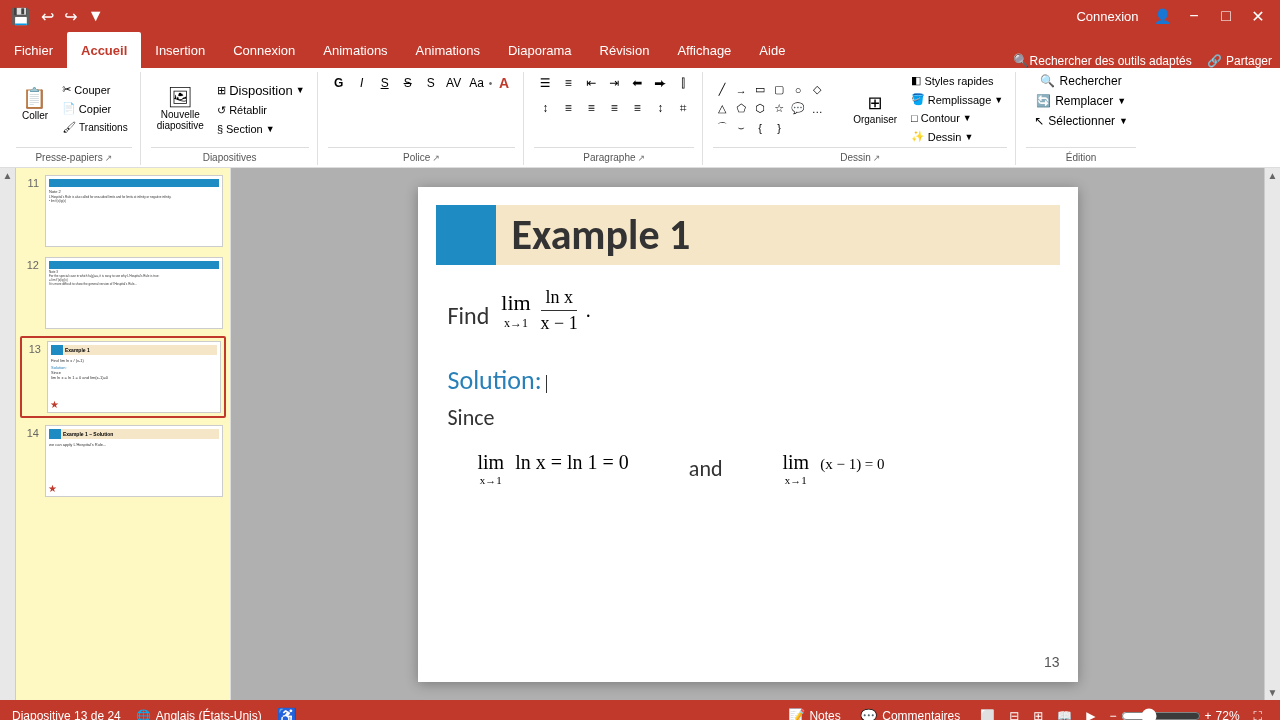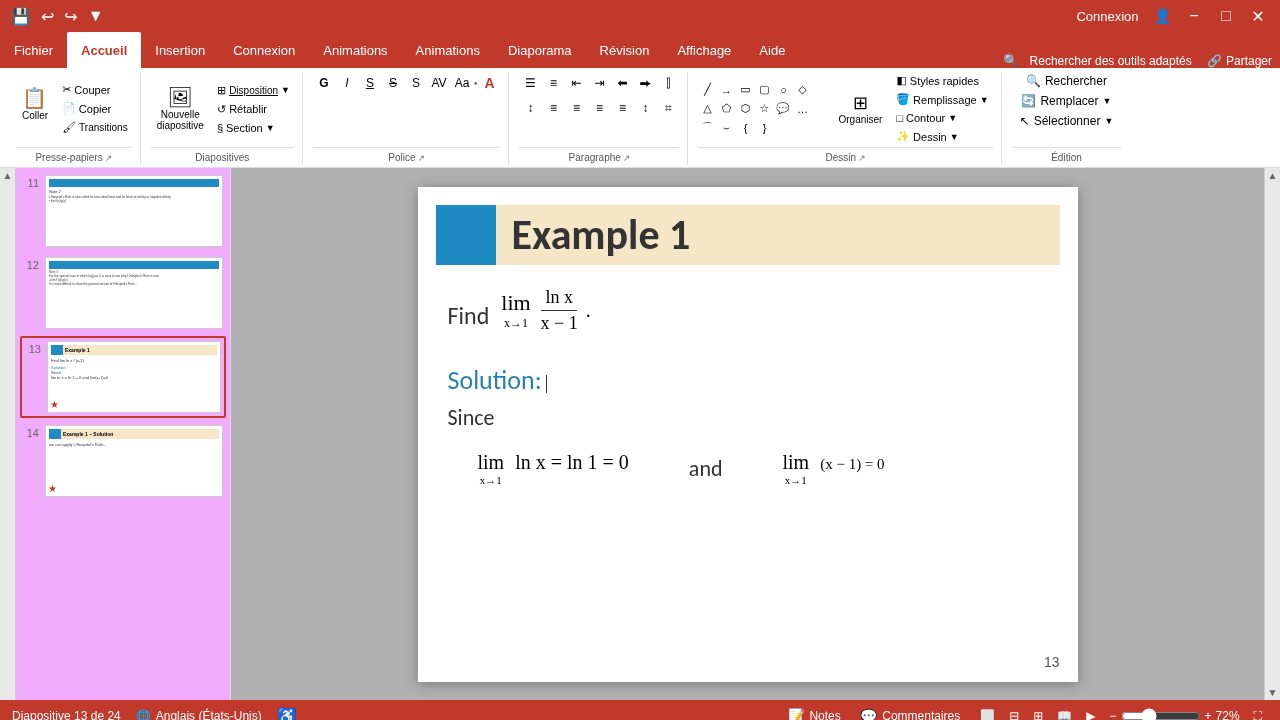--- a/index.html
+++ b/index.html
@@ -78,21 +78,21 @@
     }
 
     
     .group-expand { font-size: 9px; color: #777; cursor: pointer; }
 
     
     #main { display: flex; height: calc(720px - 32px - 36px - 88px - 32px); }
 
     
     #slide-panel {
-      width: 215px; background: #f0abfc; border-right: 1px solid #ddd;
+      width: 215px; background: #fef9c3; border-right: 1px solid #ddd;
       overflow-y: auto; padding: 4px;
     }
     .slide-thumb {
       display: flex; gap: 6px; margin-bottom: 4px; align-items: flex-start;
       padding: 3px; cursor: pointer; border-radius: 2px;
     }
     .slide-thumb.active { border: 2px solid #c0392b; }
     .slide-num { font-size: 11px; color: #666; width: 16px; text-align: right; padding-top: 2px; }
     .slide-img {
       flex: 1; background: white; border: 1px solid #ccc;
@@ -197,21 +197,21 @@
     <div class="ribbon-tab">Insertion</div>
     <div class="ribbon-tab">Connexion</div>
     <div class="ribbon-tab">Animations</div>
     <div class="ribbon-tab">Animations</div>
     <div class="ribbon-tab">Diaporama</div>
     <div class="ribbon-tab">Révision</div>
     <div class="ribbon-tab">Affichage</div>
     <div class="ribbon-tab">Aide</div>
     <div style="margin-left:auto;display:flex;align-items:center;padding-right:8px;">
       <span style="font-size:13px;color:white;cursor:pointer;">🔍</span>
-      <span style="font-size:12px;color:white;margin-left:10px;">Rechercher des outils adaptés</span>
+      <span style="font-size:12px;color:white;margin-left:0;">Rechercher des outils adaptés</span>
       <span style="font-size:12px;color:white;margin-left:16px;cursor:pointer;">🔗 Partager</span>
     </div>
   </div>
 
   <div id="ribbon-content">
 
     <div class="ribbon-group">
       <div class="ribbon-group-content clipboard-group">
         <div style="display:flex;flex-direction:column;align-items:center;">
           <button class="ribbon-btn" style="height:50px;">
@@ -244,21 +244,21 @@
     <div class="ribbon-group">
       <div class="ribbon-group-content">
         <button class="ribbon-btn">
           <span class="ribbon-btn-icon">🖼</span>
           <span class="ribbon-btn-label" style="white-space:pre-line;">Nouvelle
 diapositive</span>
         </button>
         <div style="display:flex;flex-direction:column;gap:2px;">
           <button class="ribbon-small-btn">
             <span>⊞</span>
-            <span style="font-size:10px;text-decoration:underline;">Disposition</span>
+            <span style="font-size:13px;">Disposition</span>
             <span style="font-size:9px;">▼</span>
           </button>
           <button class="ribbon-small-btn">
             <span>↺</span>
             <span style="font-size:11px;">Rétablir</span>
           </button>
           <button class="ribbon-small-btn">
             <span>§</span>
             <span style="font-size:11px;">Section</span>
             <span style="font-size:9px;">▼</span>

